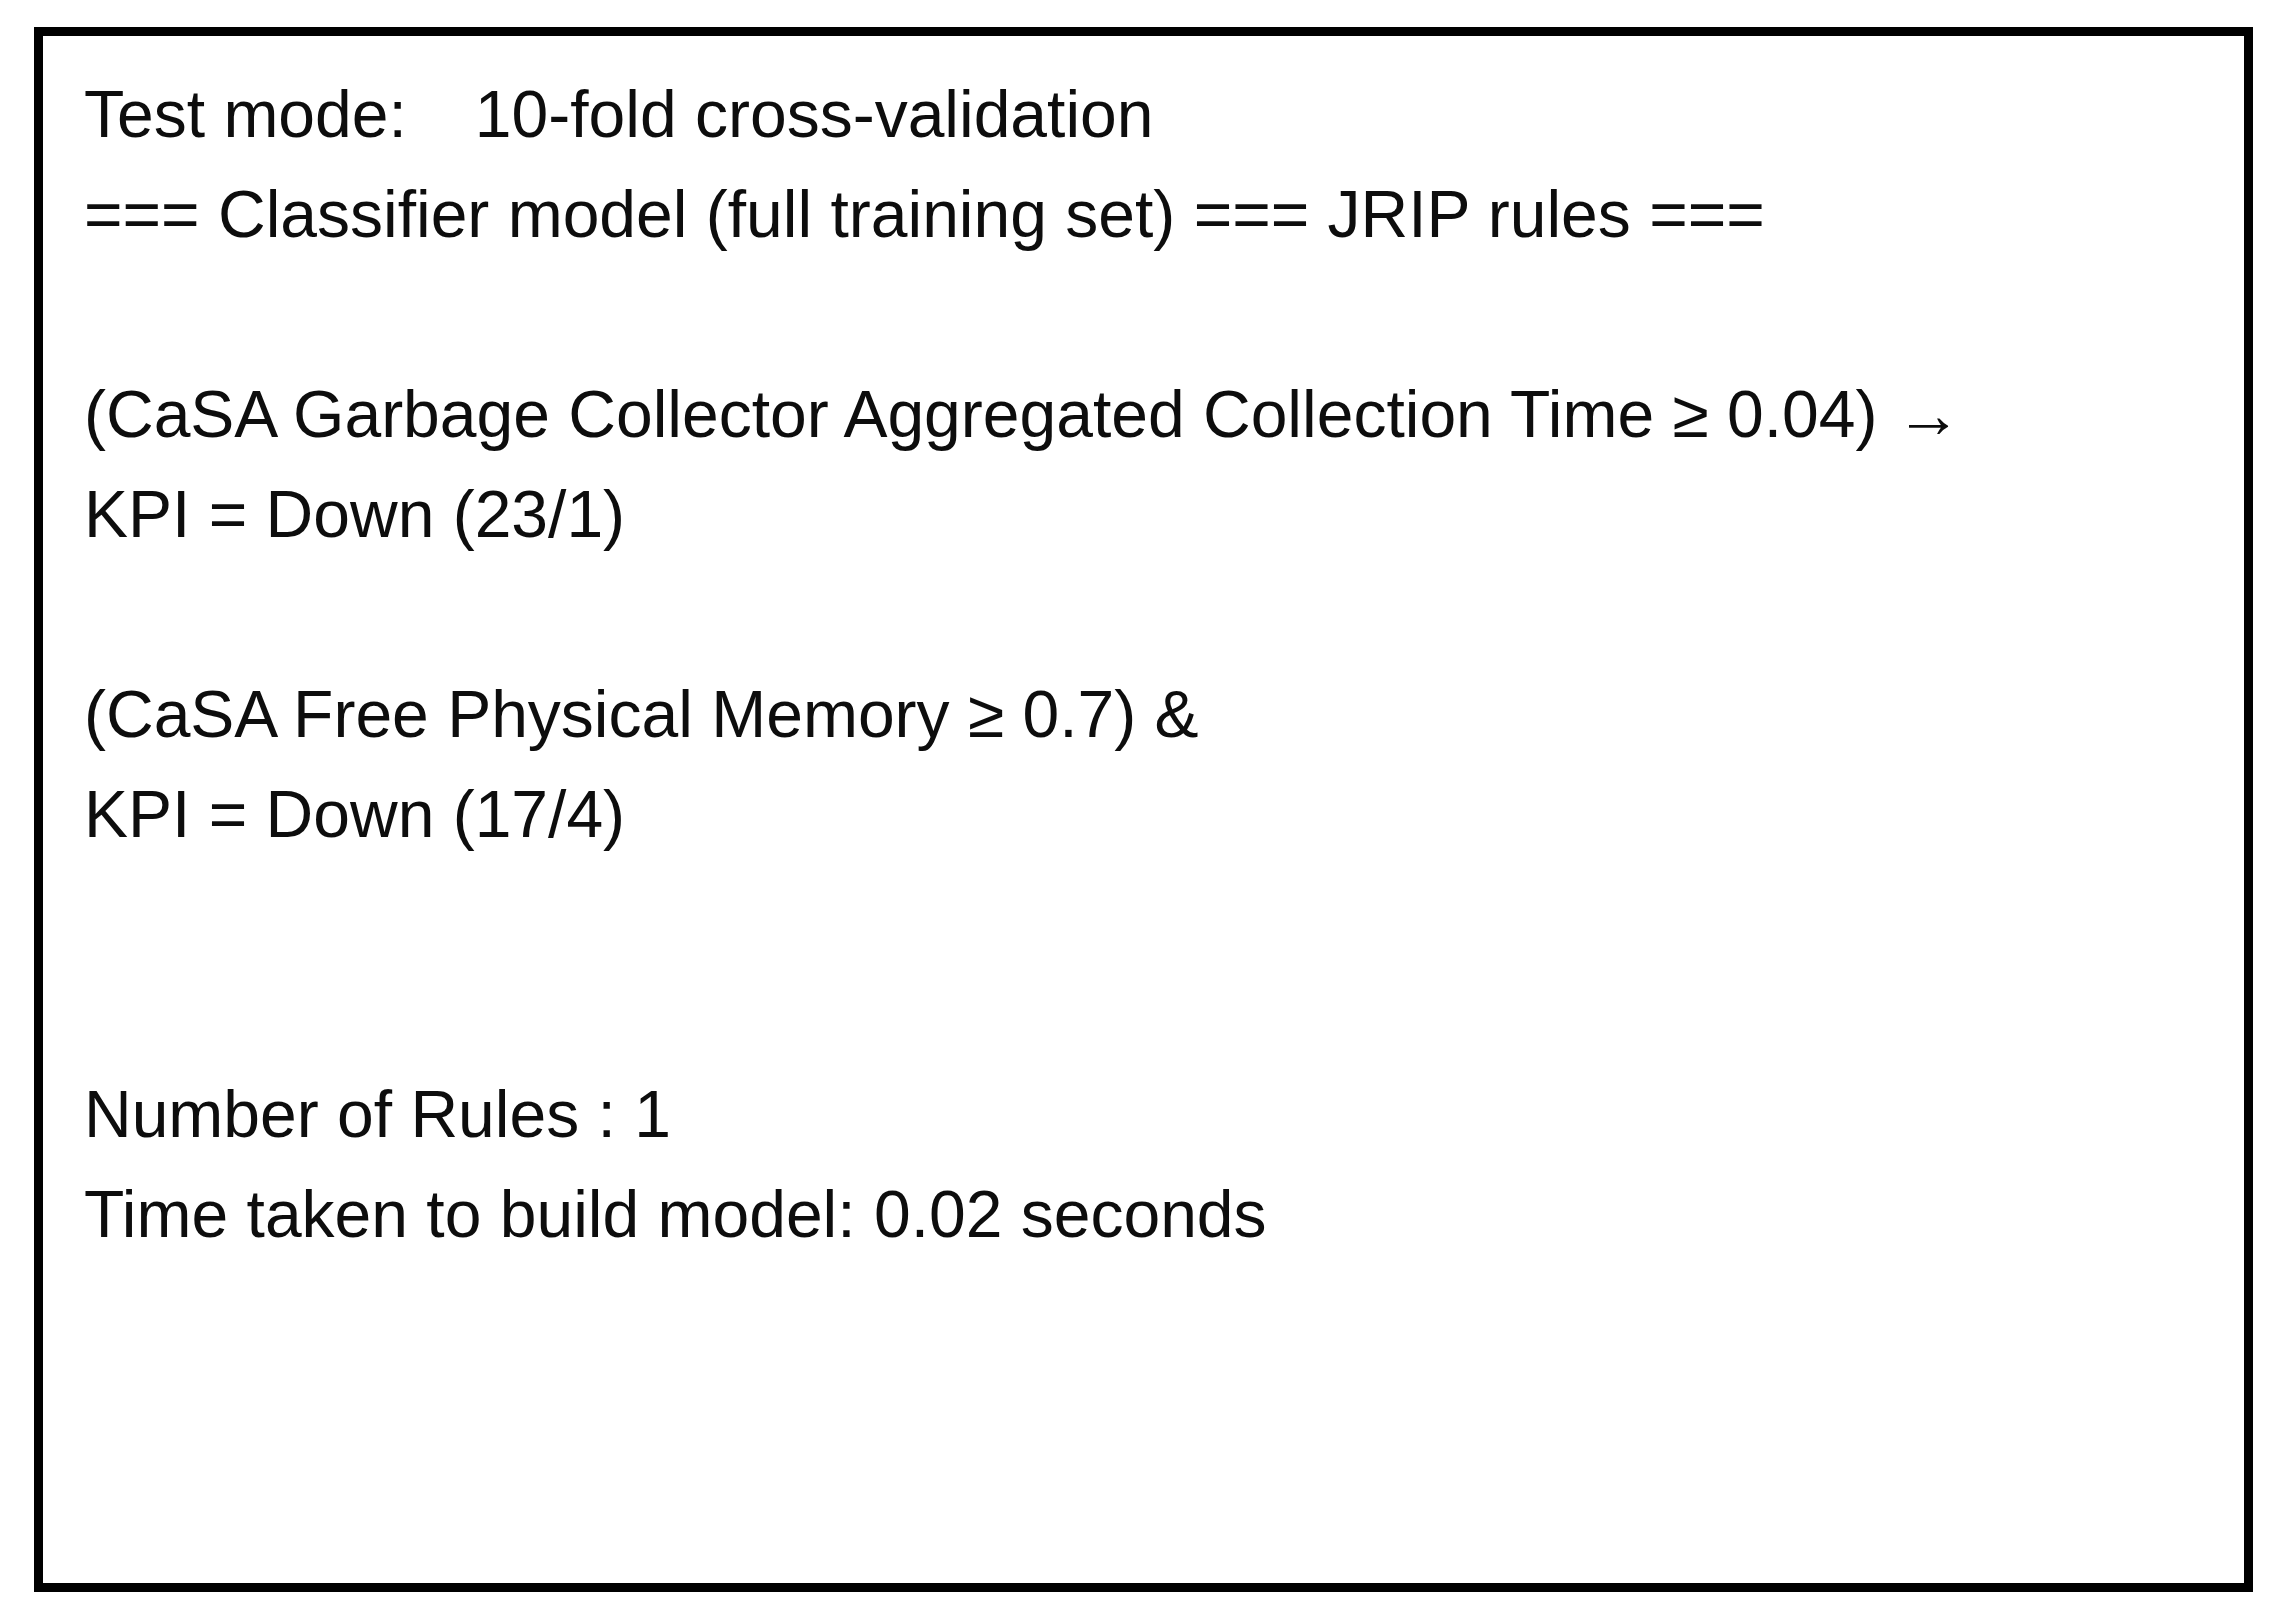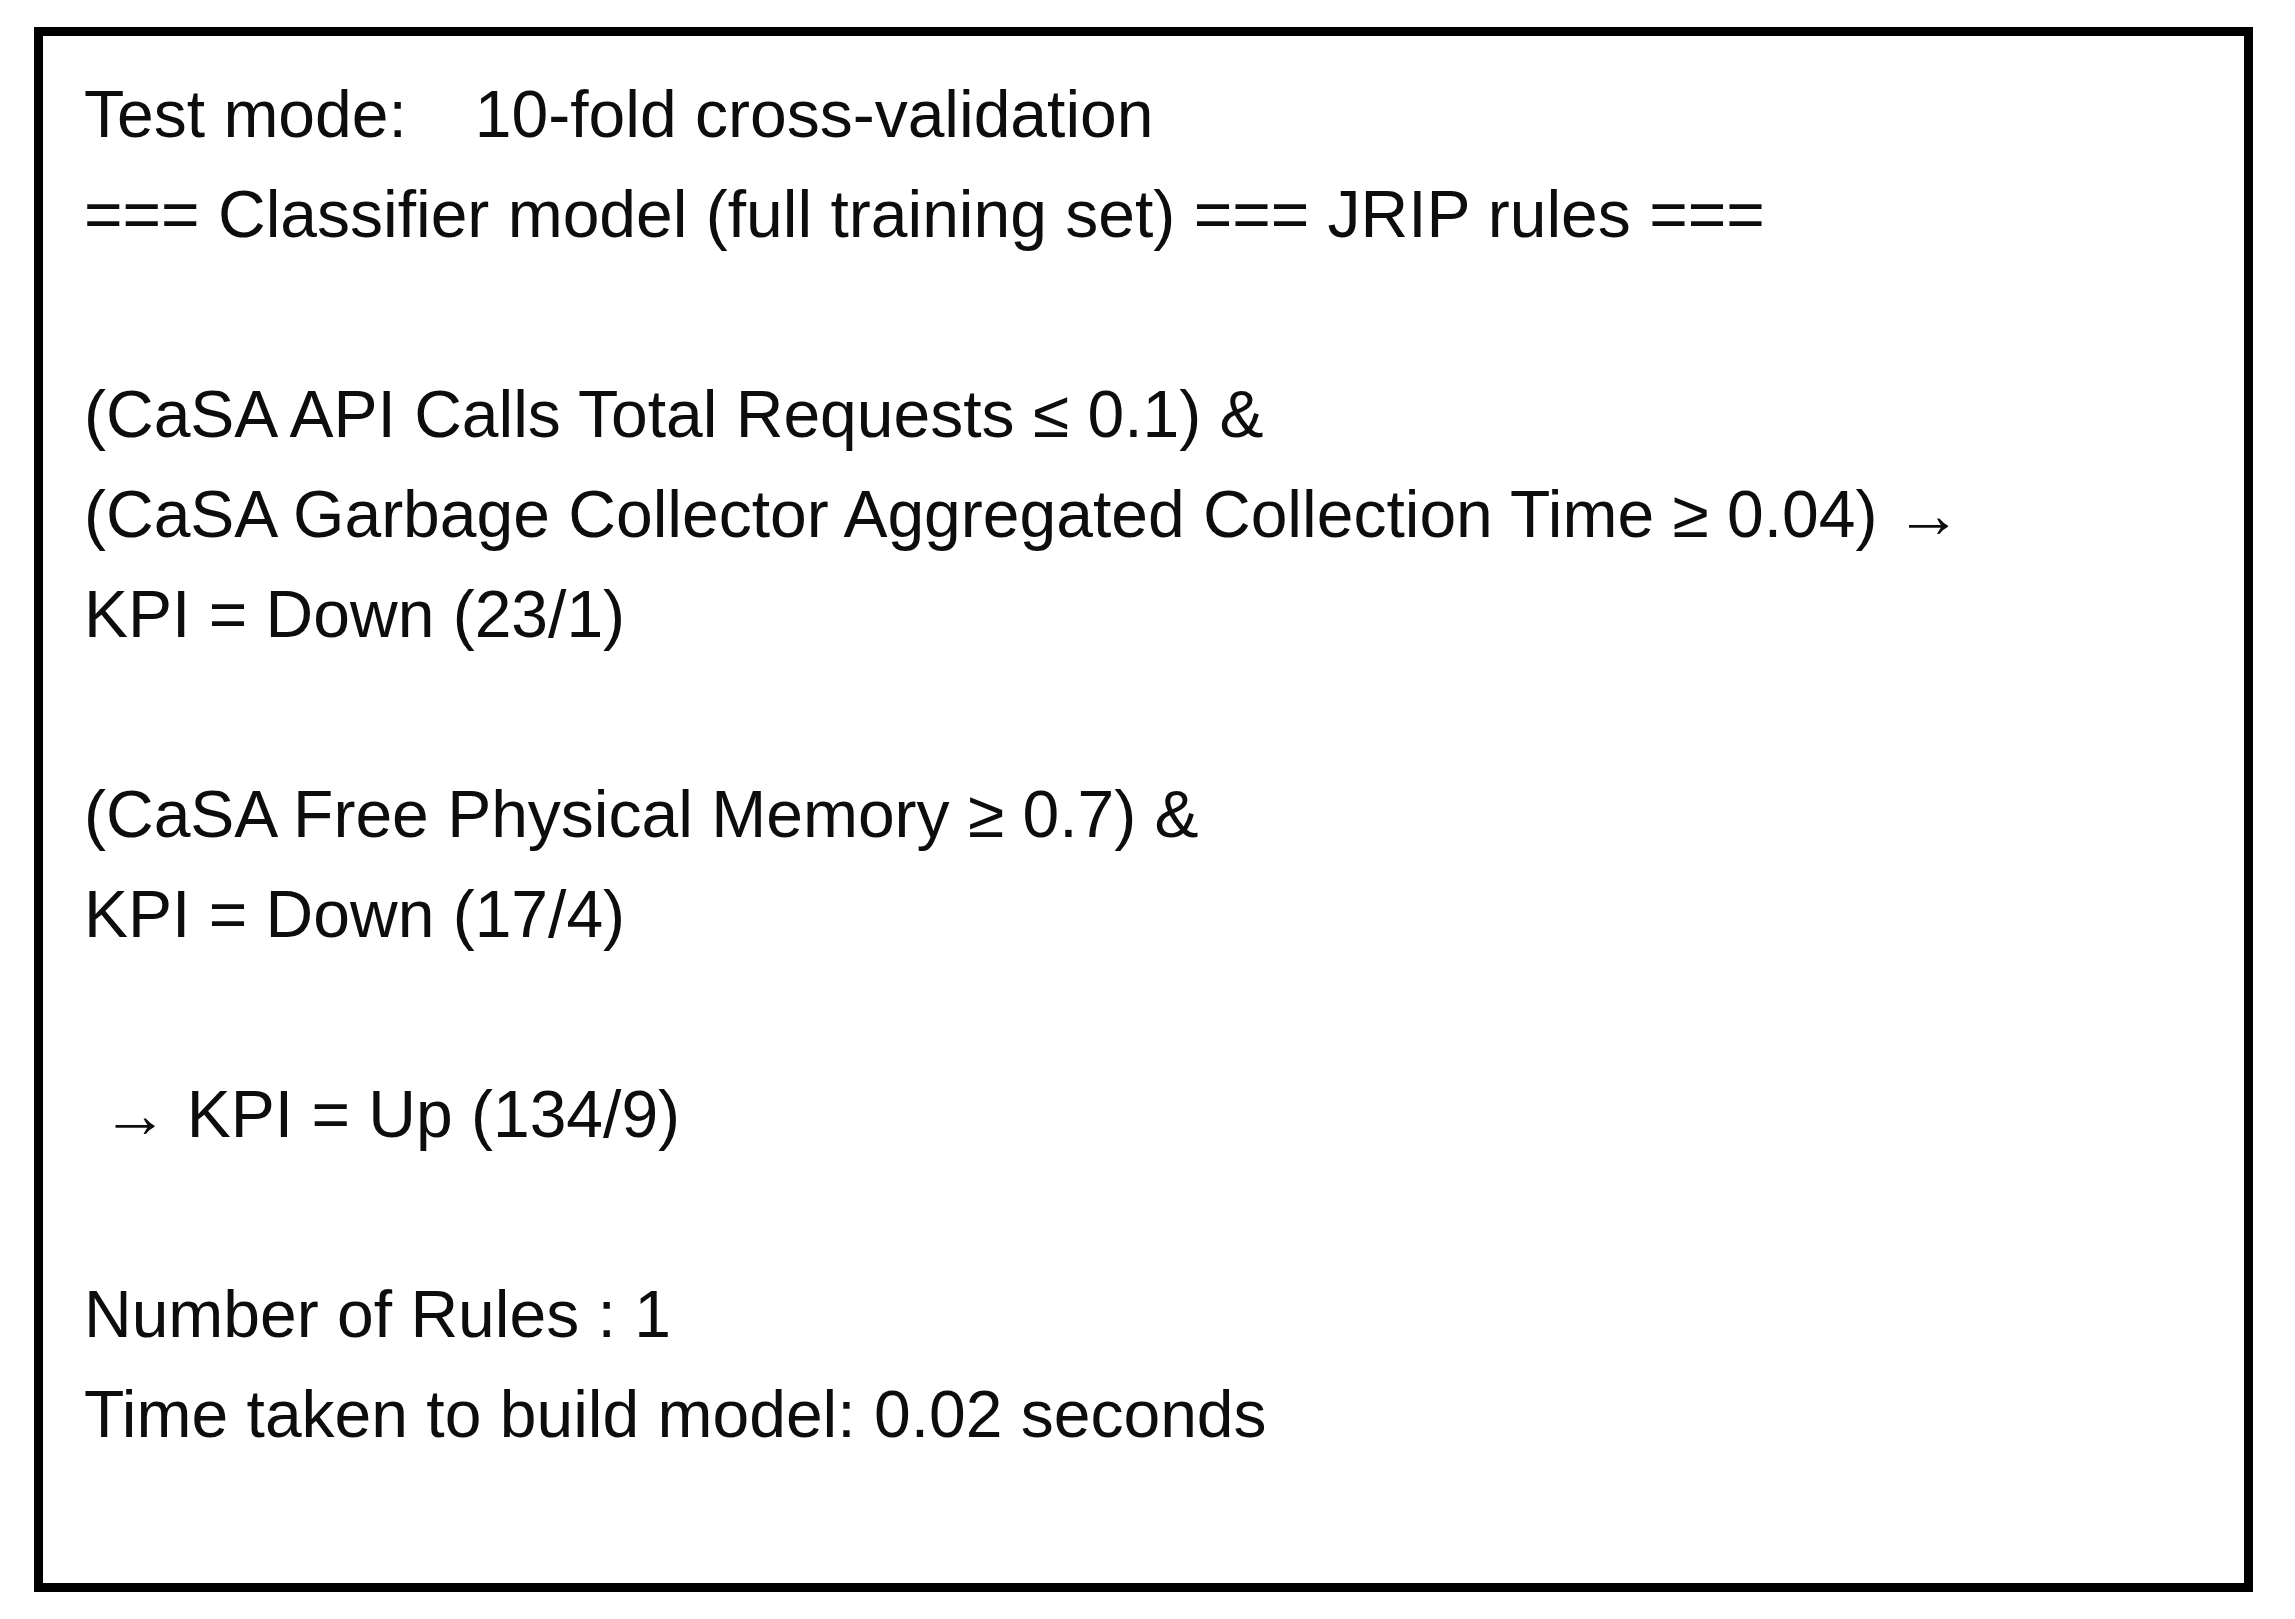--- a/index.html
+++ b/index.html
@@ -44,32 +44,30 @@
 <body>
 
 <div class="frame">
 
   <div class="line"><span>Test mode:</span><span class="tab-gap"></span><span>10-fold cross-validation</span></div>
 
   <div class="line">=== Classifier model (full training set) === JRIP rules ===</div>
 
   <div class="blank-line"></div>
 
-  <div class="line">(CaSA API Calls Total Requests ≤ 0.1) &amp;</div>
   <div class="line">(CaSA Garbage Collector Aggregated Collection Time ≥ 0.04) →</div>
   <div class="line">KPI = Down (23/1)</div>
 
   <div class="blank-line"></div>
 
   <div class="line">(CaSA Free Physical Memory ≥ 0.7) &amp;</div>
   <div class="line">KPI = Down (17/4)</div>
 
   <div class="blank-line"></div>
 
-  <div class="line"> → KPI = Up (134/9)</div>
 
   <div class="blank-line"></div>
 
   <div class="line">Number of Rules : 1</div>
   <div class="line">Time taken to build model: 0.02 seconds</div>
 
 </div>
 
 
 </body></html>

